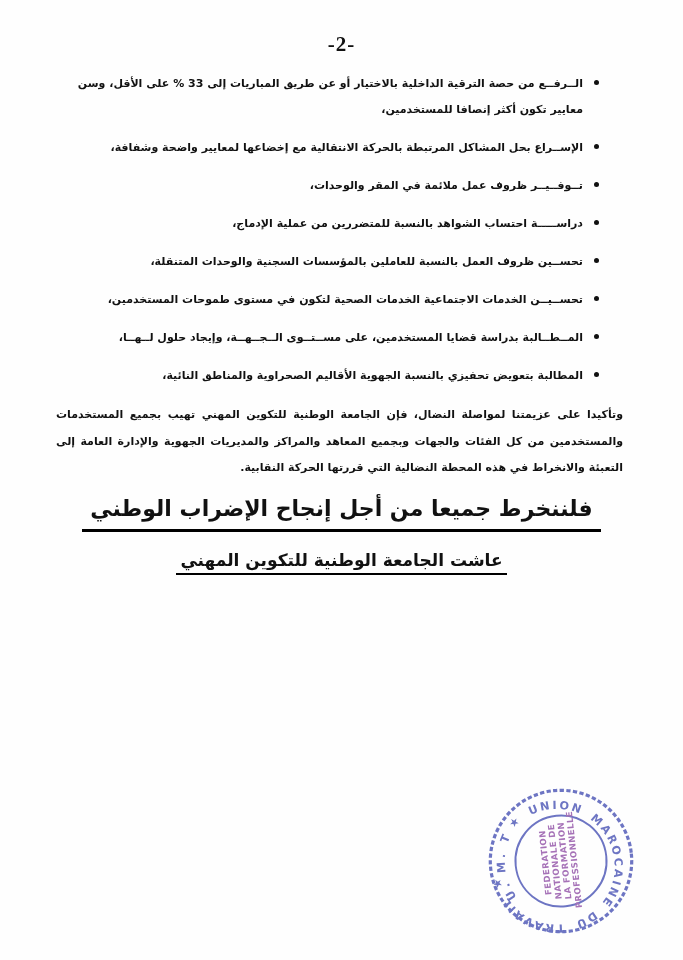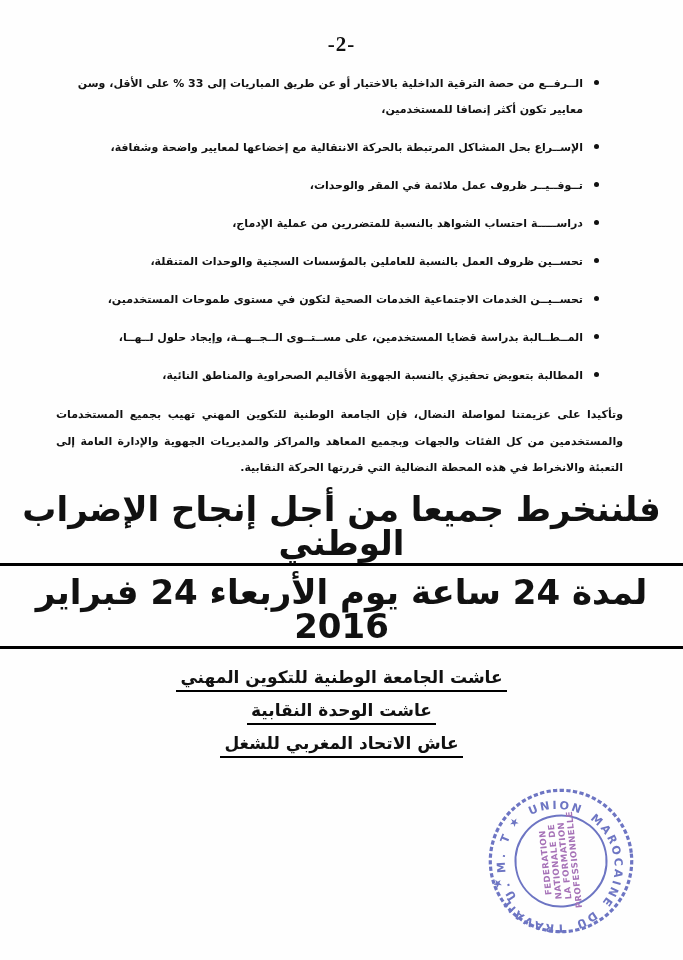--- a/index.html
+++ b/index.html
@@ -49,21 +49,21 @@
     text-align-last: right;
   }
   .strike-block { margin-top: 10px; }
   .strike-line {
     direction: rtl;
     text-align: center;
     margin-bottom: 9px;
   }
   .strike-line > span {
     display: inline-block;
-    font-size: 34px;
+    font-size: 22px;
     font-weight: 700;
     line-height: 34px;
     border-bottom: 3.5px solid #000;
     padding: 0 8px 3px 8px;
   }
   .slogans {
     margin-top: 16px;
     direction: rtl;
     text-align: center;
   }
@@ -111,34 +111,25 @@
     <li>المــطــالبة بدراسة قضايا المستخدمين، على مســتــوى الــجــهــة، وإيجاد حلول لــهــا،</li>
     <li>المطالبة بتعويض تحفيزي بالنسبة الجهوية الأقاليم الصحراوية والمناطق النائية،</li>
   </ul>
 
   <div class="closing-paragraph">وتأكيدا على عزيمتنا لمواصلة النضال، فإن الجامعة الوطنية للتكوين المهني تهيب بجميع المستخدمات والمستخدمين من كل الفئات والجهات وبجميع المعاهد والمراكز والمديريات الجهوية والإدارة العامة إلى التعبئة والانخراط في هذه المحطة النضالية التي قررتها الحركة النقابية.</div>
 
   <div class="strike-block">
     <div class="strike-line">
       <span>فلننخرط جميعا من أجل إنجاح الإضراب الوطني</span>
     </div>
-    <div class="strike-line">
-      <span>لمدة 24 ساعة يوم الأربعاء 24 فبراير 2016</span>
-    </div>
   </div>
 
   <div class="slogans">
     <div class="slogan-line">
       <span>عاشت الجامعة الوطنية للتكوين المهني</span>
-    </div>
-    <div class="slogan-line">
-      <span>عاشت الوحدة النقابية</span>
-    </div>
-    <div class="slogan-line">
-      <span>عاش الاتحاد المغربي للشغل</span>
     </div>
   </div>
 
   <div class="stamp">
     <svg viewBox="0 0 140 140">
 
       <circle cx="70" cy="70" r="66" fill="none" stroke-width="3" stroke-dasharray="4 2.2" stroke="#5a63bb"></circle>
 
       <circle cx="70" cy="70" r="42.5" fill="none" stroke-width="1.8" stroke="#5a63bb"></circle>
 

